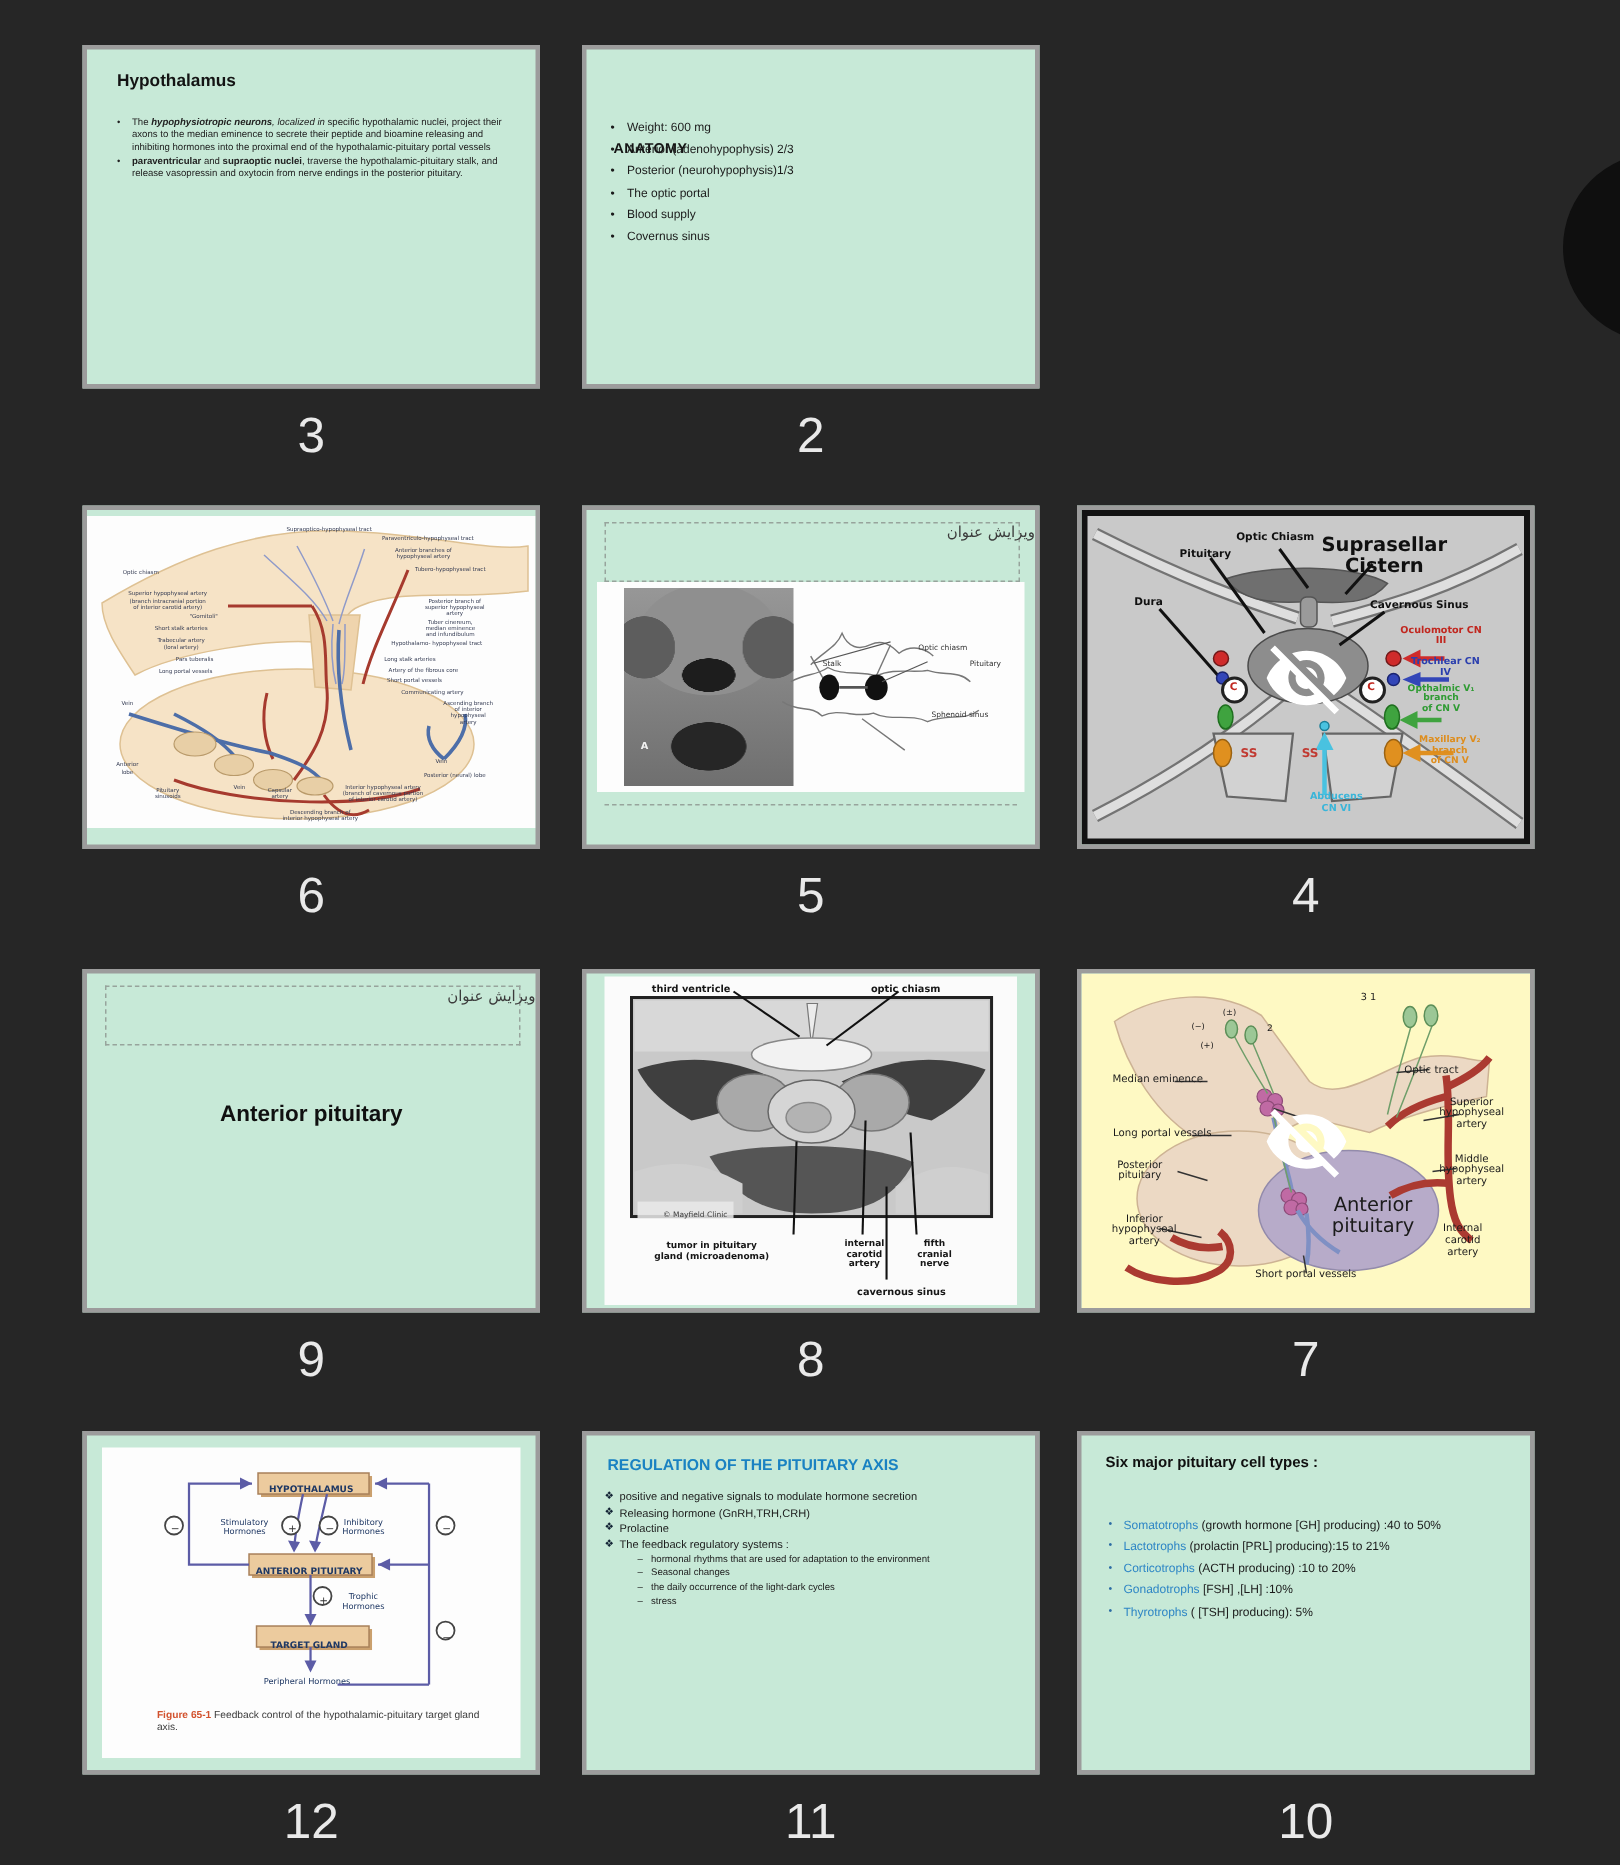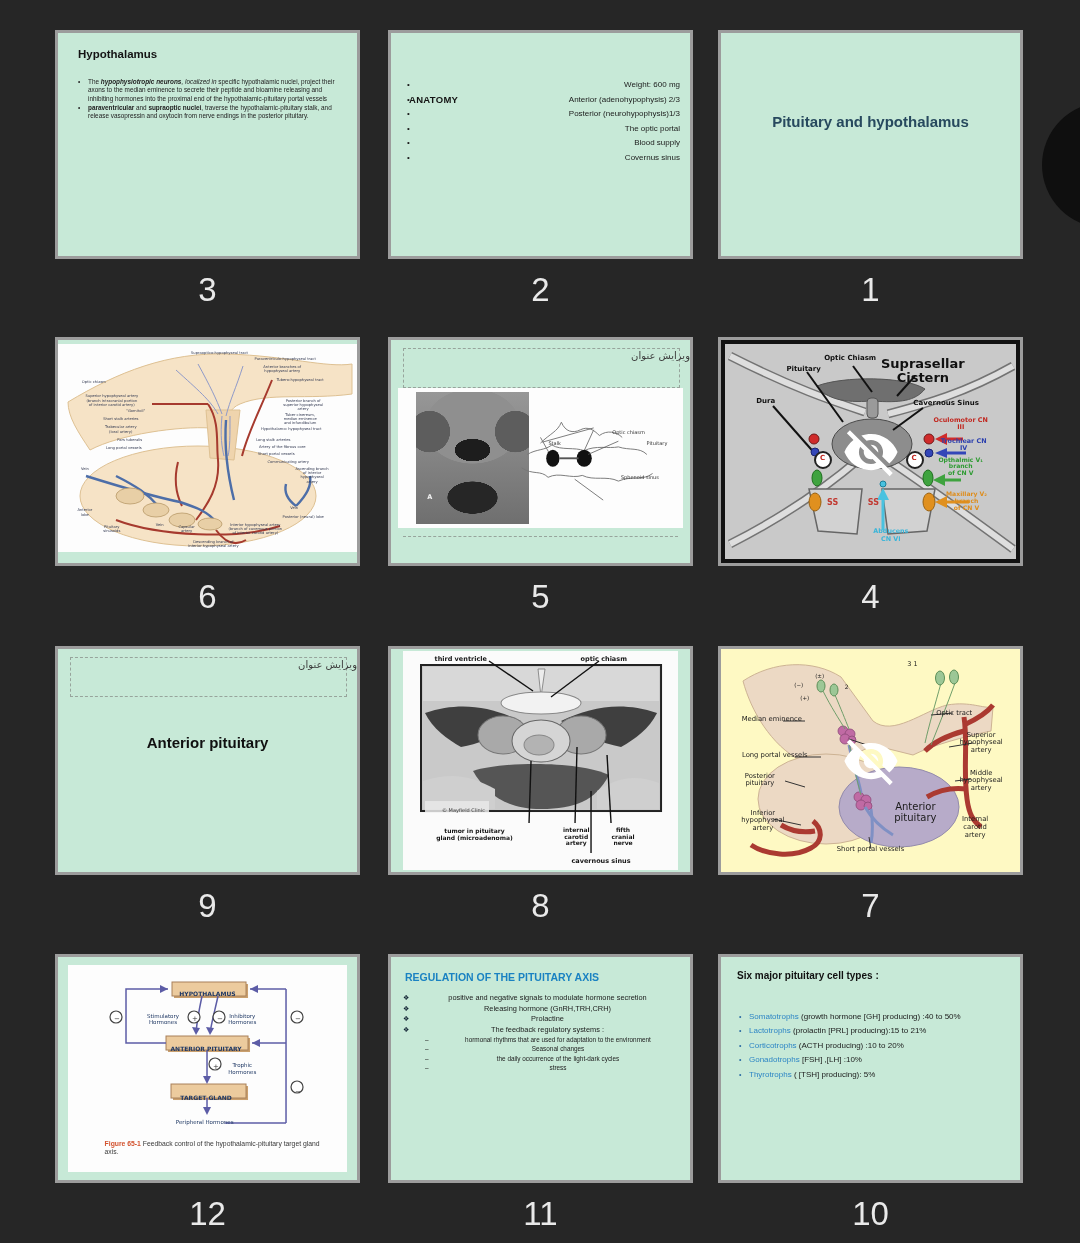--- a/index.html
+++ b/index.html
@@ -15,21 +15,21 @@
   .mint{background:#c7e9d7;}
   .art{position:absolute;inset:0;}
   .dlab{position:absolute;transform:translate(-50%,-50%);white-space:pre-line;line-height:1.12;
         font-family:"DejaVu Sans",sans-serif;color:#222;text-align:center;pointer-events:none;}
   
   .title-center{position:absolute;top:36%;left:0;width:100%;text-align:center;
     font-size:15px;font-weight:bold;color:#27495e;}
   
   .s2-title{position:absolute;top:13px;left:18px;font-size:9.5px;font-weight:bold;color:#141414;letter-spacing:.3px;margin-top:48px;}
   .s2-list{position:absolute;top:47px;left:16px;right:10px;margin:0;padding:0;list-style:none;
-    font-size:8px;color:#1b1b1b;text-align:right;}
+    font-size:8px;color:#1b1b1b;}
   .s2-list li{margin:0 0 5.6px 0;padding-left:11px;position:relative;}
   .s2-list li::before{content:"•";position:absolute;left:0;top:0;font-size:8px;color:#1b1b1b;}
   
   .s3-title{position:absolute;top:15px;left:20px;font-size:11.5px;font-weight:bold;color:#141414;}
   .s3-body{position:absolute;top:45px;left:20px;right:12px;font-size:6.4px;line-height:1.3;color:#222;}
   .s3-body p{margin:0 0 1px 0;padding-left:10px;position:relative;}
   .s3-body p::before{content:"•";position:absolute;left:0;top:0;}
   .bi{font-weight:bold;font-style:italic}.it{font-style:italic}.bo{font-weight:bold}
   
   .ph-box{position:absolute;left:4%;top:3.5%;width:92%;height:17%;border:1px dashed #97a49c;}
@@ -57,21 +57,21 @@
   
   .s6-white{position:absolute;left:0;top:2%;width:100%;height:93%;background:#fdfdfd;}
   
   .s10-title{position:absolute;top:13px;left:16px;font-size:10px;font-weight:bold;color:#101010;}
   .s10-list{position:absolute;top:55px;left:16px;right:8px;margin:0;padding:0;list-style:none;font-size:8px;color:#1b1b1b;line-height:1.3;}
   .s10-list li{margin:0 0 4px 0;padding-left:12px;position:relative;}
   .s10-list li::before{content:"•";position:absolute;left:2px;top:0;font-size:7px;color:#2e6da4;}
   .s10-term{color:#2e86c5;}
   
   .s11-title{position:absolute;top:14px;left:14px;font-size:10.5px;font-weight:bold;color:#1a82c2;}
-  .s11-body{position:absolute;top:36px;left:12px;right:8px;font-size:7.4px;color:#1b1b1b;line-height:1.3;text-align:center;}
+  .s11-body{position:absolute;top:36px;left:12px;right:8px;font-size:7.4px;color:#1b1b1b;line-height:1.3;}
   .s11-body .mb{margin:0 0 1px 0;position:relative;padding-left:10px;}
   .s11-body .glyph{position:absolute;left:0;top:0;font-size:7px;color:#123;}
   .s11-subs{margin:1px 0 0 0;padding:0 0 0 22px;list-style:none;font-size:6.4px;color:#222;line-height:1.35;}
   .s11-subs li{position:relative;padding-left:9px;margin-bottom:1px;}
   .s11-subs li::before{content:"–";position:absolute;left:0;top:0;}
   
   .s12-white{position:absolute;left:3.5%;top:3.5%;width:93%;height:93%;background:#fdfdfd;}
   .s12-cap{position:absolute;left:13%;top:81%;width:78%;font-size:6.8px;line-height:1.25;color:#3a3a3a;text-align:left;}
   .s12-fig{color:#d2522e;font-weight:bold;}
   .fab-peek{position:absolute;left:1042px;top:102px;width:126px;height:126px;border-radius:50%;
@@ -101,26 +101,20 @@
         <li><span>Anterior (adenohypophysis) 2/3</span></li>
         <li><span>Posterior (neurohypophysis)1/3</span></li>
         <li><span>The optic portal</span></li>
         <li><span>Blood supply</span></li>
         <li><span>Covernus sinus</span></li>
       </ul>
     </div>
     <div class="num">2</div>
   </div>
 
-  <div class="cell c2 r0">
-    <div class="slide mint">
-      <div class="title-center">Pituitary and hypothalamus</div>
-    </div>
-    <div class="num">1</div>
-  </div>
 
   <div class="cell c0 r1">
     <div class="slide mint">
       <div class="s6-white">
         <svg class="art" viewBox="0 0 299 207" preserveAspectRatio="none">
           <path d="M10,58 C60,28 110,8 170,10 C230,12 268,24 294,20 L294,50 C250,56 210,48 182,60 C172,64 170,72 168,82 L152,84 C122,82 62,90 32,106 C20,88 10,73 10,58 Z" fill="#f6e3c6" stroke="#dec193" stroke-width="1"></path>
           <ellipse cx="140" cy="152" rx="118" ry="50" fill="#f6e3c6" stroke="#dec193"></ellipse>
           <path d="M148,66 L182,66 L176,116 L152,114 Z" fill="#efd4ad" stroke="#dec193"></path>
           <g stroke="#8f9ac9" stroke-width="1" fill="none">
             <path d="M118,26 C140,46 152,56 160,70"></path>
@@ -448,21 +442,21 @@
 artery</span>
             <span class="dlab" style="left: 18%; top: 48%; font-size: 6.8px; color: rgb(27, 27, 27);">Long portal vessels</span>
             <span class="dlab" style="left: 87%; top: 59%; font-size: 6.8px; color: rgb(27, 27, 27);">Middle
 hypophyseal
 artery</span>
             <span class="dlab" style="left: 13%; top: 59%; font-size: 6.8px; color: rgb(27, 27, 27);">Posterior
 pituitary</span>
             <span class="dlab" style="left: 14%; top: 77%; font-size: 6.8px; color: rgb(27, 27, 27);">Inferior
 hypophyseal
 artery</span>
-            <span class="dlab" style="left: 65%; top: 73%; font-size: 10px; color: rgb(27, 27, 27);">Anterior
+            <span class="dlab" style="left: 65%; top: 73%; font-size: 13px; color: rgb(27, 27, 27);">Anterior
 pituitary</span>
             <span class="dlab" style="left: 85%; top: 80%; font-size: 6.8px; color: rgb(27, 27, 27);">Internal
 carotid
 artery</span>
             <span class="dlab" style="left: 50%; top: 90%; font-size: 6.8px; color: rgb(27, 27, 27);">Short portal vessels</span>
           </div>
       </div>
       <div class="hidden-overlay">
         <svg viewBox="0 0 24 24" width="58" height="58">
             <path fill="#ffffff" d="M12 7c2.76 0 5 2.24 5 5 0 .65-.13 1.26-.36 1.83l2.92 2.92c1.51-1.26 2.7-2.89 3.43-4.75-1.73-4.39-6-7.5-11-7.5-1.4 0-2.74.25-3.98.7l2.16 2.16C10.74 7.13 11.35 7 12 7zM2 4.27l2.28 2.28.46.46C3.08 8.3 1.78 10.02 1 12c1.73 4.39 6 7.5 11 7.5 1.55 0 3.03-.3 4.38-.84l.42.42L19.73 22 21 20.73 3.27 3 2 4.27zM7.53 9.8l1.55 1.55c-.05.21-.08.43-.08.65 0 1.66 1.34 3 3 3 .22 0 .44-.03.65-.08l1.55 1.55c-.67.33-1.41.53-2.2.53-2.76 0-5-2.24-5-5 0-.79.2-1.53.53-2.2zm4.31-.78l3.15 3.15.02-.16c0-1.66-1.34-3-3-3l-.17.01z"></path>

